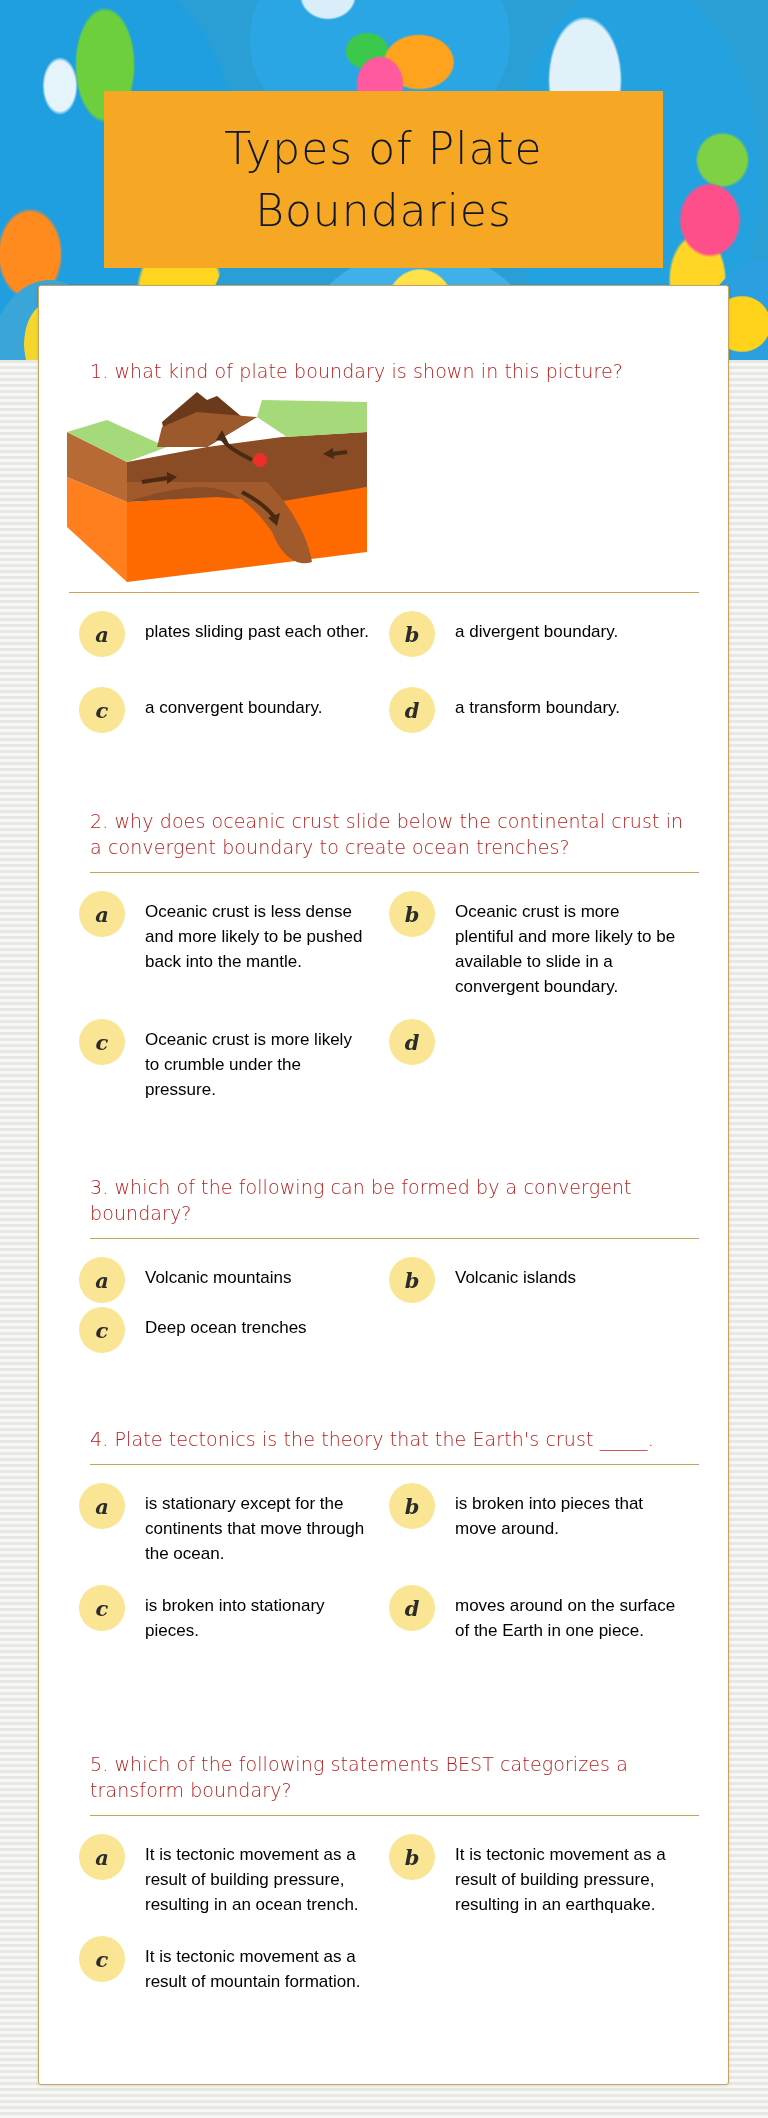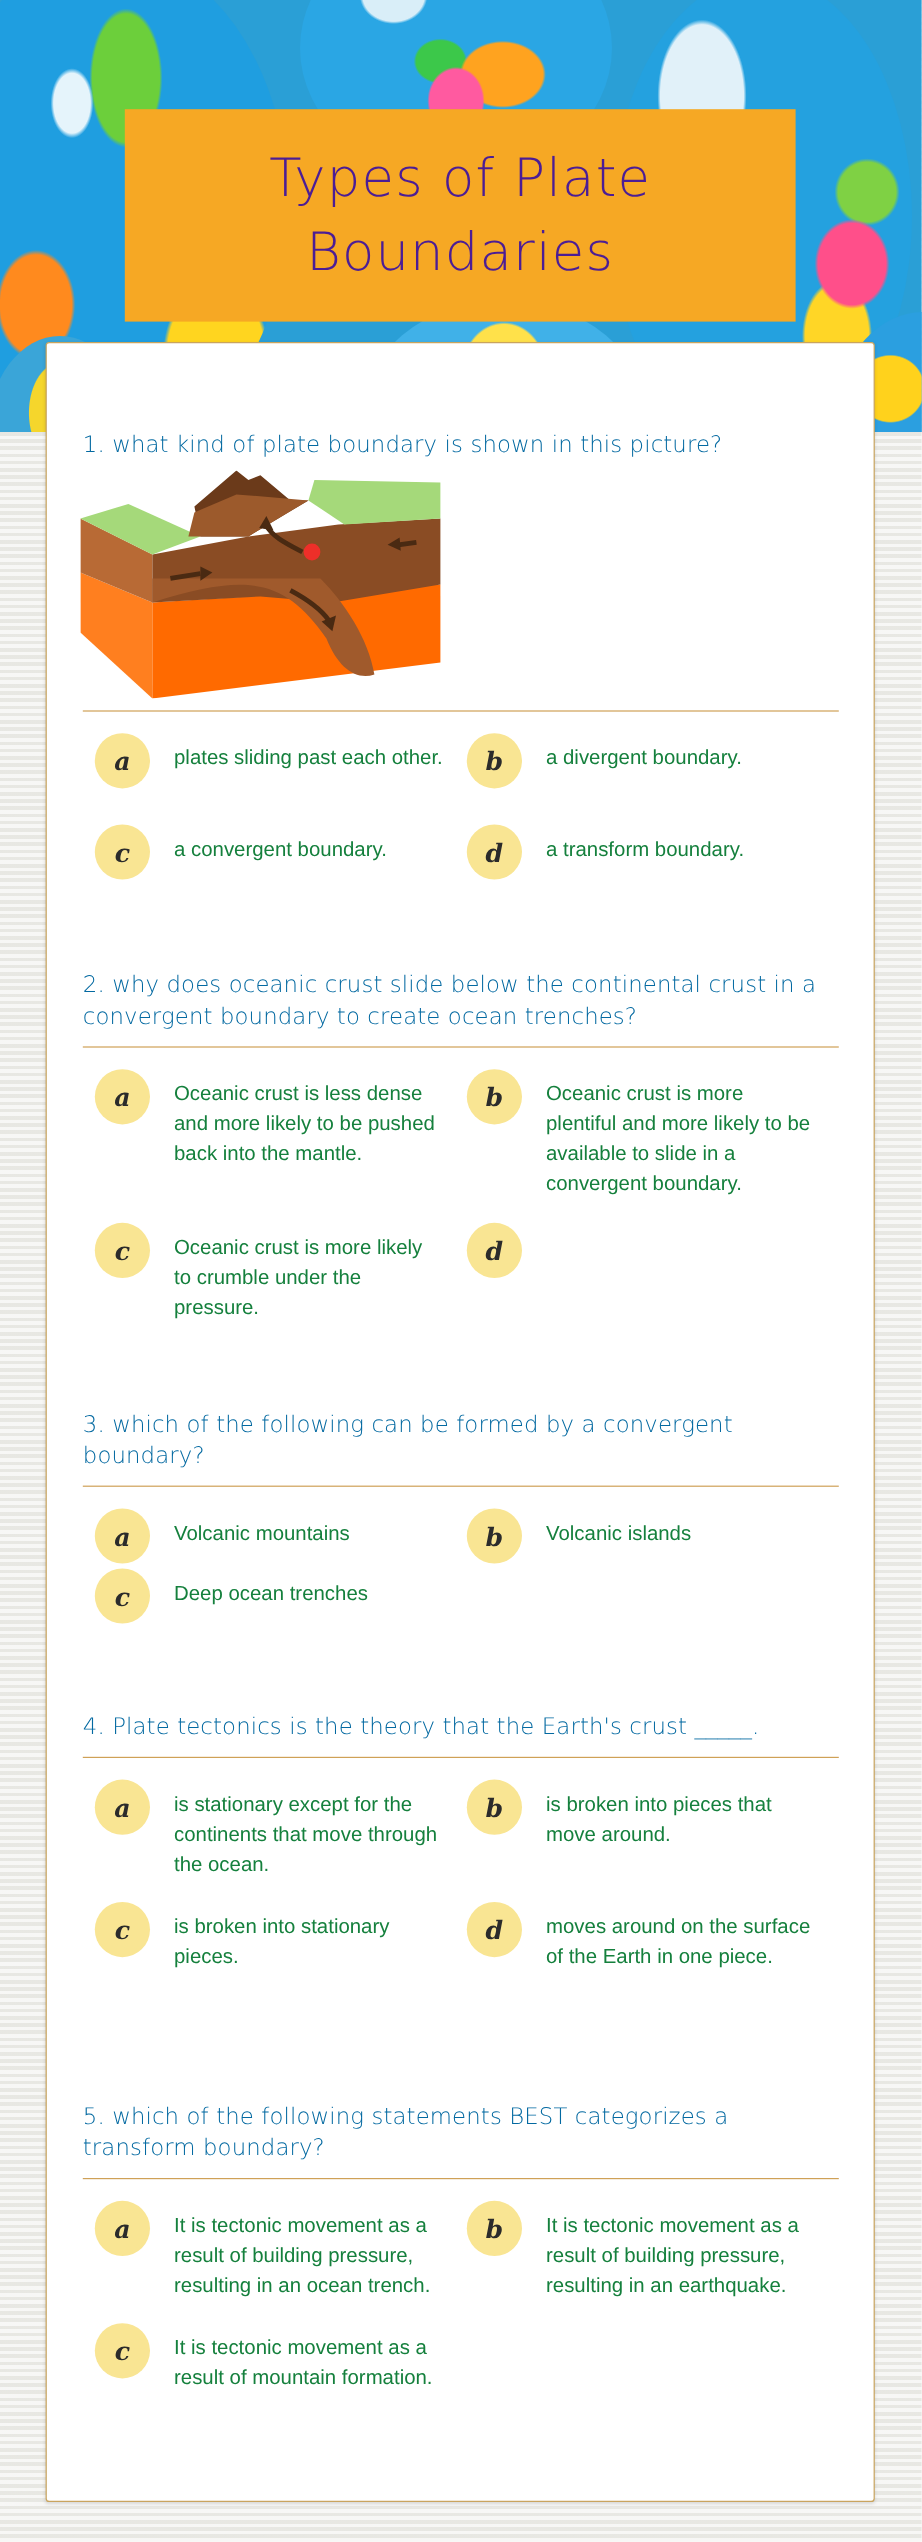--- a/index.html
+++ b/index.html
@@ -50,49 +50,50 @@
     .g6 { left: 300px; top: 250px; width: 240px; height: 200px;
       background: radial-gradient(ellipse at 50% 30%, #ffe14a 0 20%, transparent 21%), #40b1e8; }
 
     .banner {
       position: absolute; left: 104px; top: 91px; width: 559px; height: 177px;
       background: #f6a824;
       display: flex; align-items: center; justify-content: center;
       text-align: center;
     }
     .banner-title {
-      color: #4c1d95;
+      color: #0f172a;
       font-family: "DejaVu Sans", sans-serif;
       font-weight: 300;
       font-size: 44px;
       line-height: 62px;
       letter-spacing: 1px;
       width: 360px;
     }
 
     .card {
       position: absolute; left: 38px; top: 285px; width: 691px; height: 1800px;
       background: #ffffff;
       border: 1px solid #c9a45e;
       border-radius: 3px;
       box-shadow: 0 1px 3px rgba(0,0,0,0.12);
     }
 
     .question {
       position: absolute; left: 30px; width: 630px;
     }
     .q-title {
-      color: #0369a1;
+      color: #b91c1c;
       font-family: "DejaVu Sans", sans-serif;
       font-size: 19px;
       line-height: 26px;
       font-weight: 300;
       letter-spacing: 0.1px;
       padding-bottom: 12px;
       border-bottom: 1px solid #cfa157;
+      margin-left: 21px;
     }
     .options {
       position: relative;
       margin-top: 18px;
     }
     .option {
       position: absolute; width: 300px;
       display: flex; align-items: flex-start;
     }
     .badge {
@@ -106,21 +107,21 @@
       font-size: 21px; font-weight: bold;
       color: #2b2b2b;
       cursor: pointer;
     }
     .opt-text {
       margin-left: 20px;
       margin-top: 8px;
       font-family: "Liberation Sans", sans-serif;
       font-size: 17px;
       line-height: 25px;
-      color: #15803d;
+      color: #000000;
       width: 232px;
     }
 
     .diagram {
       margin-top: 8px; margin-left: -2px;
       width: 312px; height: 190px;
     }
   </style>
 </head>
 <body>

